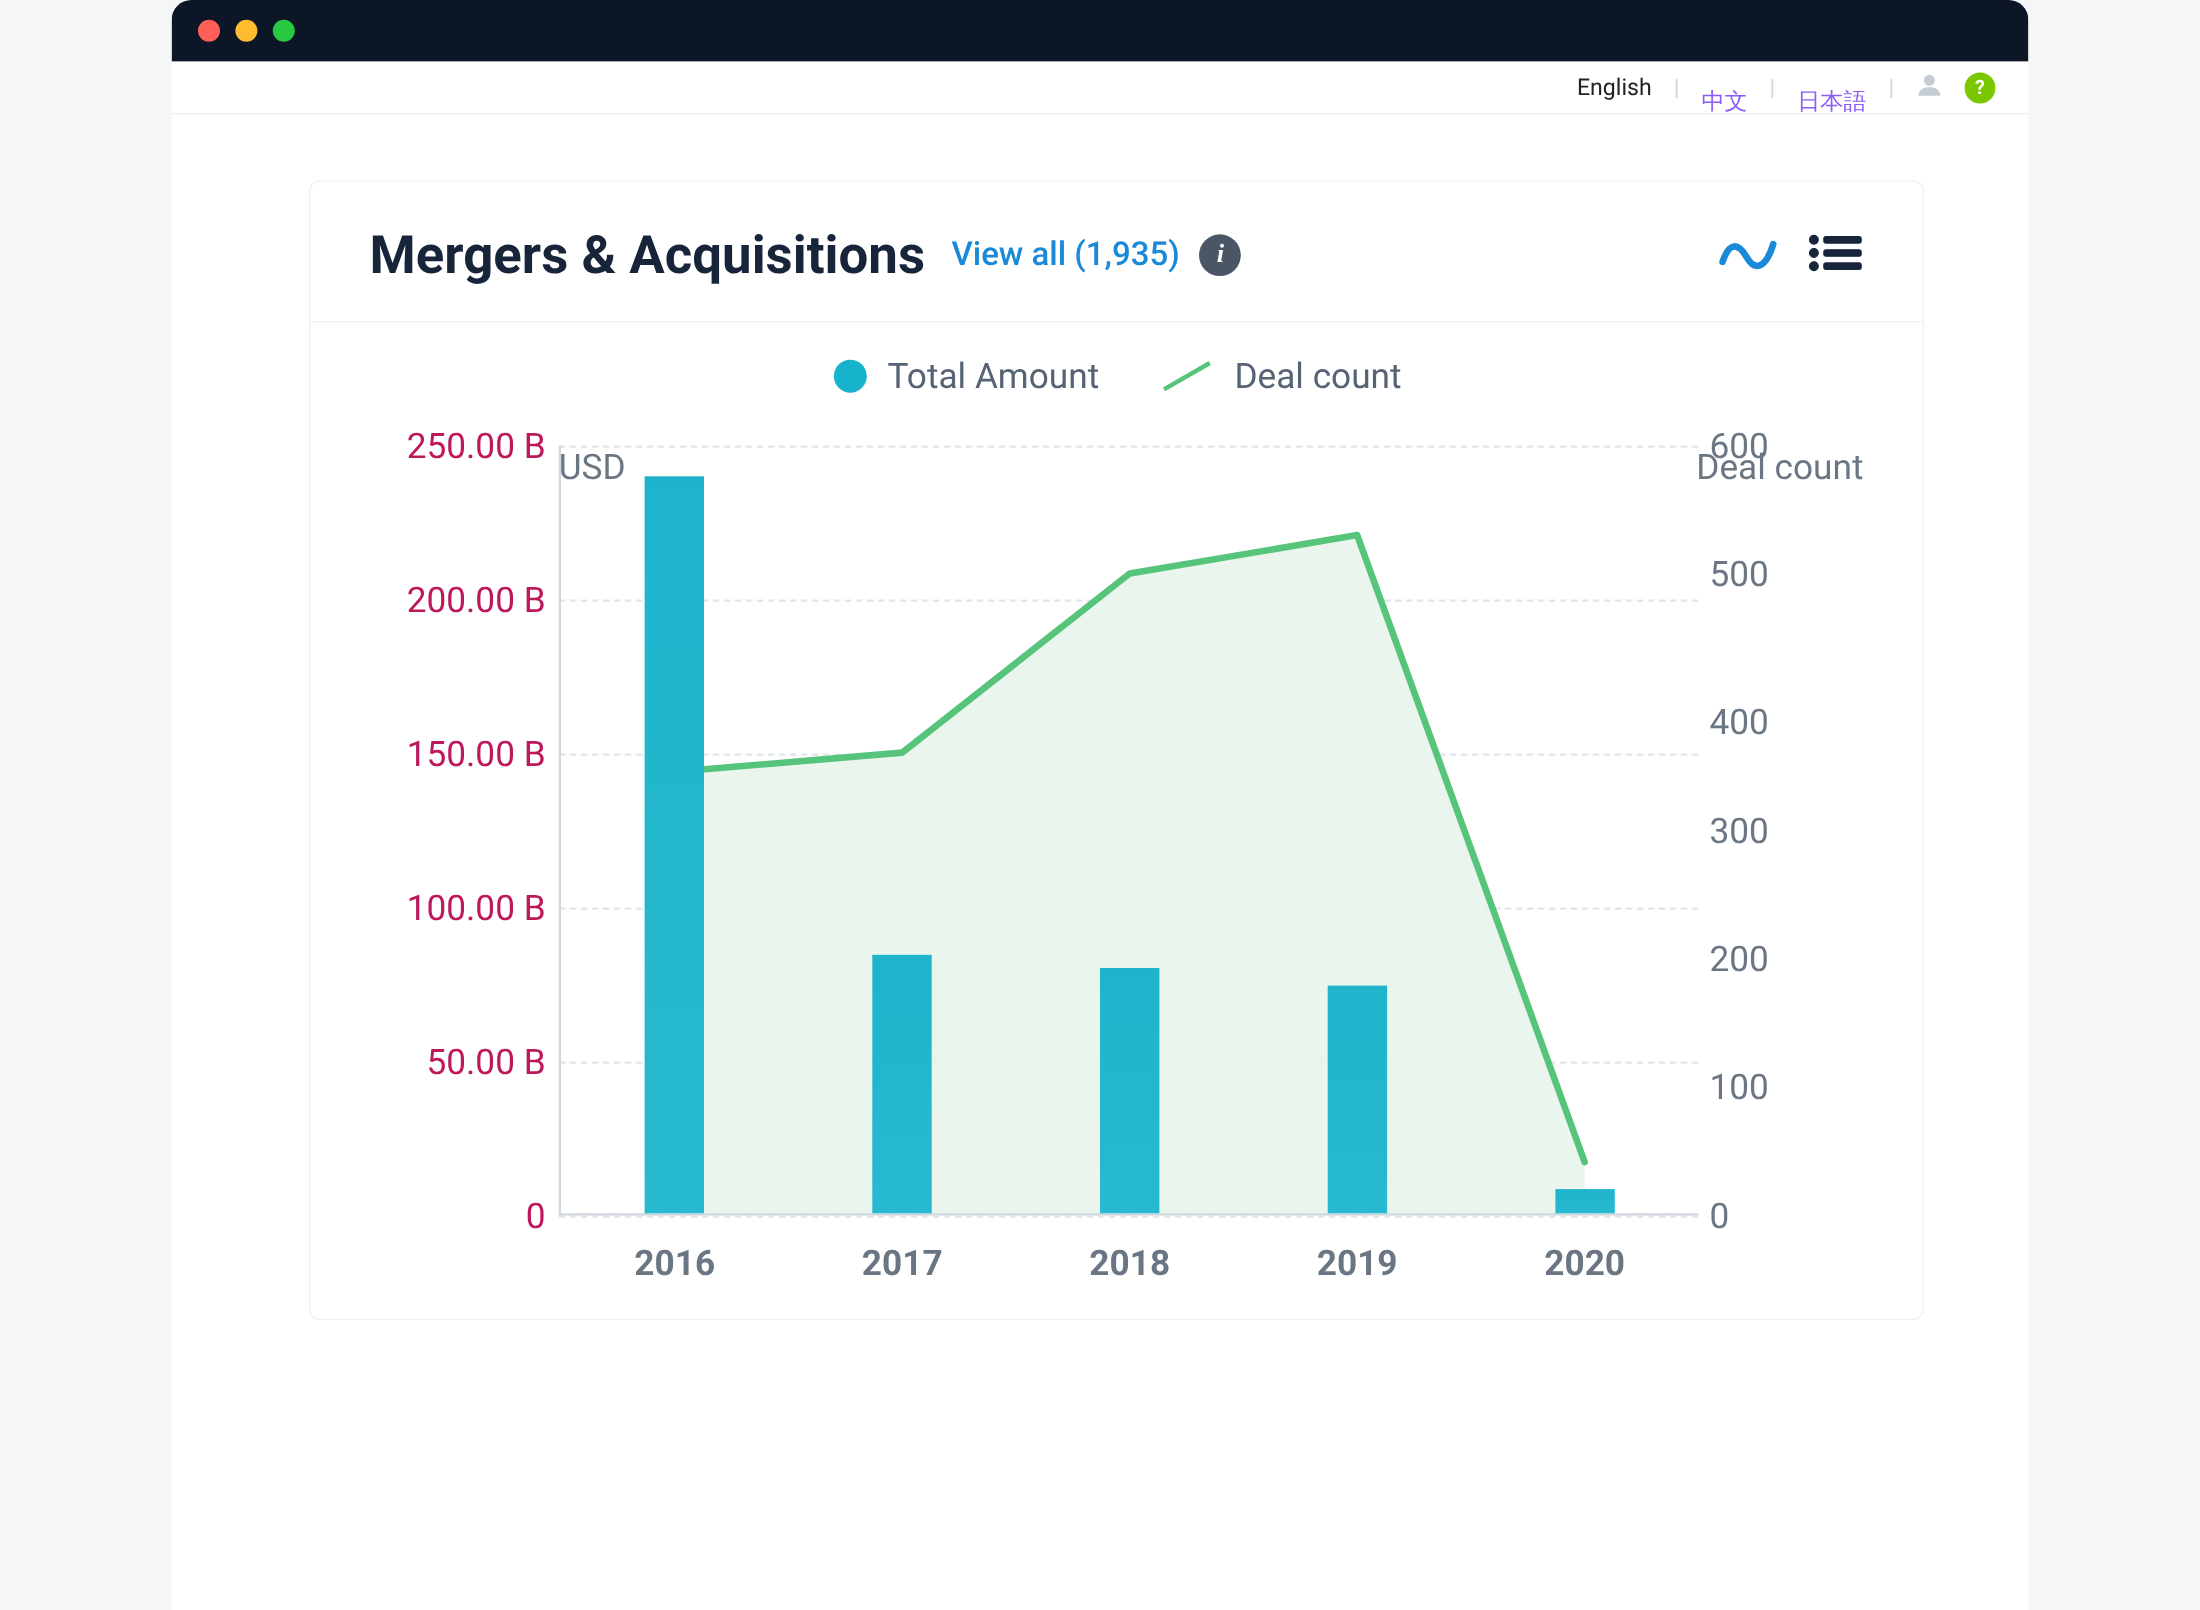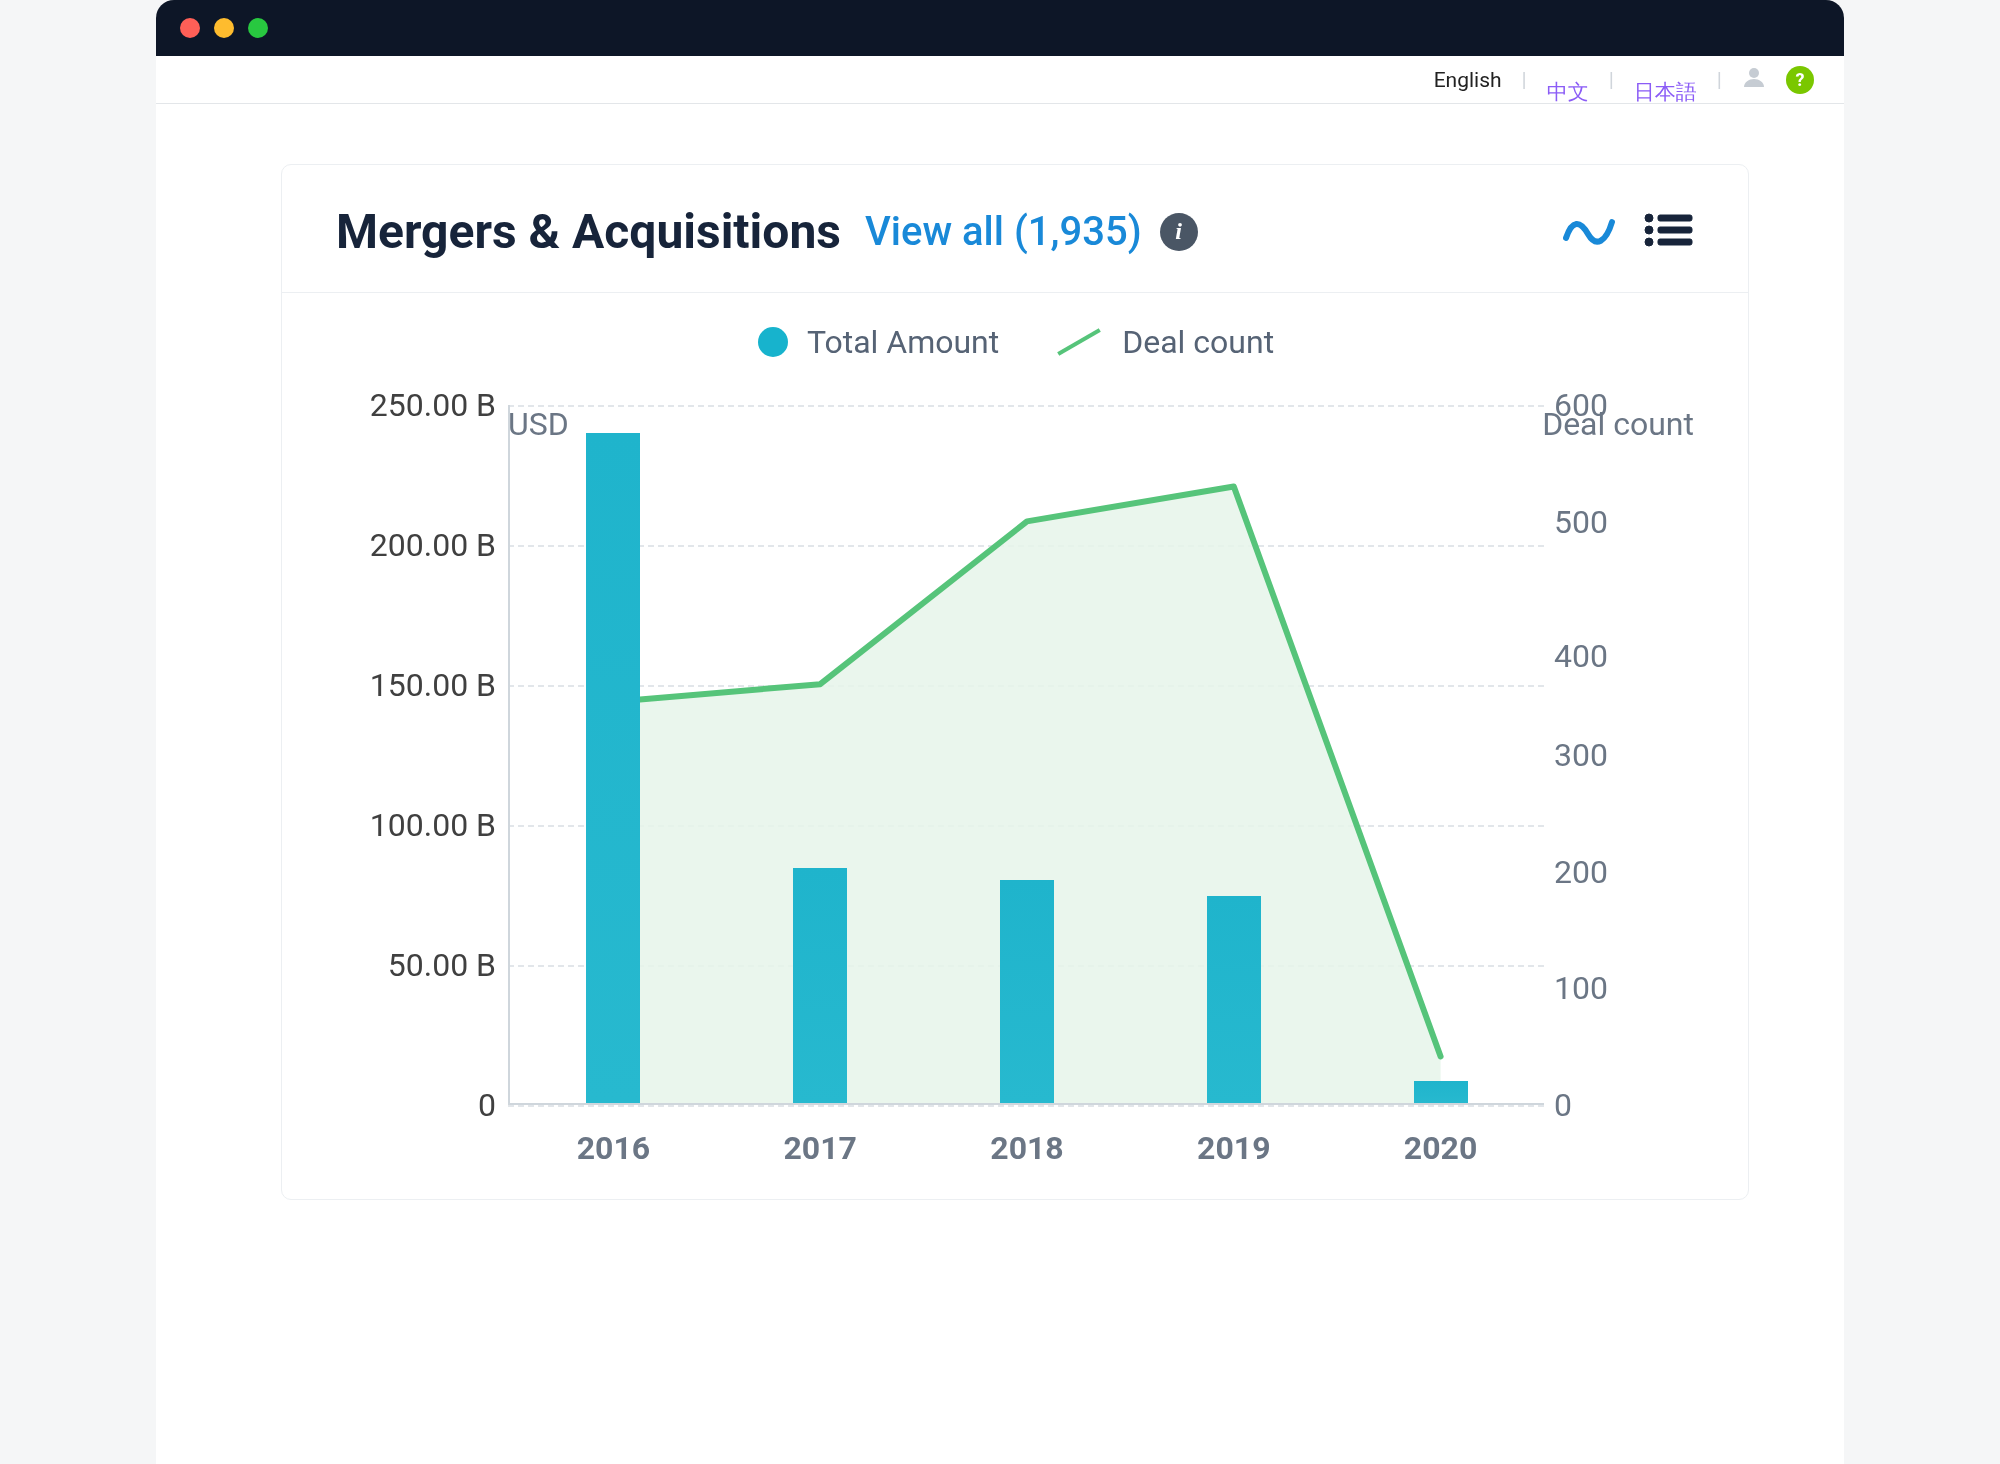--- a/index.html
+++ b/index.html
@@ -15,39 +15,39 @@
   .topbar .lang { cursor: pointer; }
   .topbar .lang.active { color: #222; }
   .topbar .lang.dim { color: #8b5cf6; margin-top: 25px; }
   .topbar .sep { color: #d0d5db; }
   .avatar-icon { width: 24px; height: 24px; }
   .help-badge { width: 28px; height: 28px; background: #7ac700; border-radius: 50%; display: flex; align-items: center; justify-content: center; color: #fff; font-size: 18px; font-weight: bold; cursor: pointer; }
   .page-body { padding: 60px 95px 0 125px; background: #ffffff; height: calc(100% - 104px); }
   .card { background: #ffffff; border: 1px solid #eceff2; border-radius: 10px; width: 100%; }
   .card-header { padding: 38px 54px 32px 54px; display: flex; align-items: center; border-bottom: 1px solid #eceff2; }
   .card-title { font-size: 48px; font-weight: 700; color: #17243a; }
-  .view-all { font-size: 40px; font-weight: 500; color: #1989d8; margin-left: 24px; cursor: pointer; }
+  .view-all { font-size: 30px; font-weight: 500; color: #1989d8; margin-left: 24px; cursor: pointer; }
   .info-circle { width: 38px; height: 38px; background: #4a5665; border-radius: 50%; display: inline-flex; align-items: center; justify-content: center; color: #fff; margin-left: 18px; font-family: serif; font-style: italic; font-weight: bold; font-size: 24px; cursor: pointer; }
   .header-spacer { flex: 1; }
   .view-toggle { display: flex; gap: 28px; align-items: center; }
   .toggle-chart, .toggle-list { cursor: pointer; }
   .toggle-chart svg { stroke: #1989d8; }
   .toggle-list svg { stroke: #17243a; fill: #17243a; }
   .chart-wrap { padding: 30px 54px 50px 56px; }
   .legend-row { display: flex; justify-content: center; gap: 56px; align-items: center; font-size: 32px; color: #566375; margin-bottom: 6px; }
   .legend-item { display: flex; align-items: center; gap: 19px; }
   .legend-dot { width: 30px; height: 30px; border-radius: 50%; background: #17b3cd; }
   .legend-line { width: 48px; height: 4px; background: #56c47a; transform: rotate(-30deg); }
   .chart-area { position: relative; width: 100%; }
   .axis-title-left { position: absolute; left: 170px; top: 0; font-size: 32px; color: #6b7685; }
   .axis-title-right { position: absolute; right: 0; top: 0; font-size: 32px; color: #6b7685; }
   .plot { position: relative; margin-top: 44px; height: 744px; }
   .grid { position: absolute; left: 170px; right: 150px; top: 0; bottom: 44px; }
   .grid-line { position: absolute; left: 0; right: 0; border-top: 2px dashed #e2e6ea; }
-  .y-left-label { position: absolute; left: 0; width: 158px; text-align: right; font-size: 32px; color: #404040; transform: translateY(-50%); }
+  .y-left-label { position: absolute; left: 0; width: 158px; text-align: right; font-size: 32px; color: #be185d; transform: translateY(-50%); }
   .y-right-label { position: absolute; right: 0; width: 140px; text-align: left; font-size: 32px; color: #6b7685; transform: translateY(-50%); }
   .plot-inner { position: absolute; left: 170px; right: 150px; top: 0; bottom: 44px; border-left: 2px solid #cfd6dc; border-bottom: 2px solid #cfd6dc; }
   .bars { position: absolute; left: 0; right: 0; bottom: 0; top: 0; display: flex; }
   .bar-slot { flex: 1; position: relative; font-weight: bold; }
   .bar { position: absolute; bottom: 0; width: 54px; left: 50%; transform: translateX(-50%); background: linear-gradient(to top, #27b9cf, #1fb4cc); }
   .x-label { position: absolute; top: 100%; left: 50%; transform: translateX(-50%); margin-top: 26px; font-size: 32px; color: #6b7685; }
   .line-svg { position: absolute; left: 0; top: 0; width: 100%; height: 100%; pointer-events: none; }
 </style>
 </head>
 <body>

